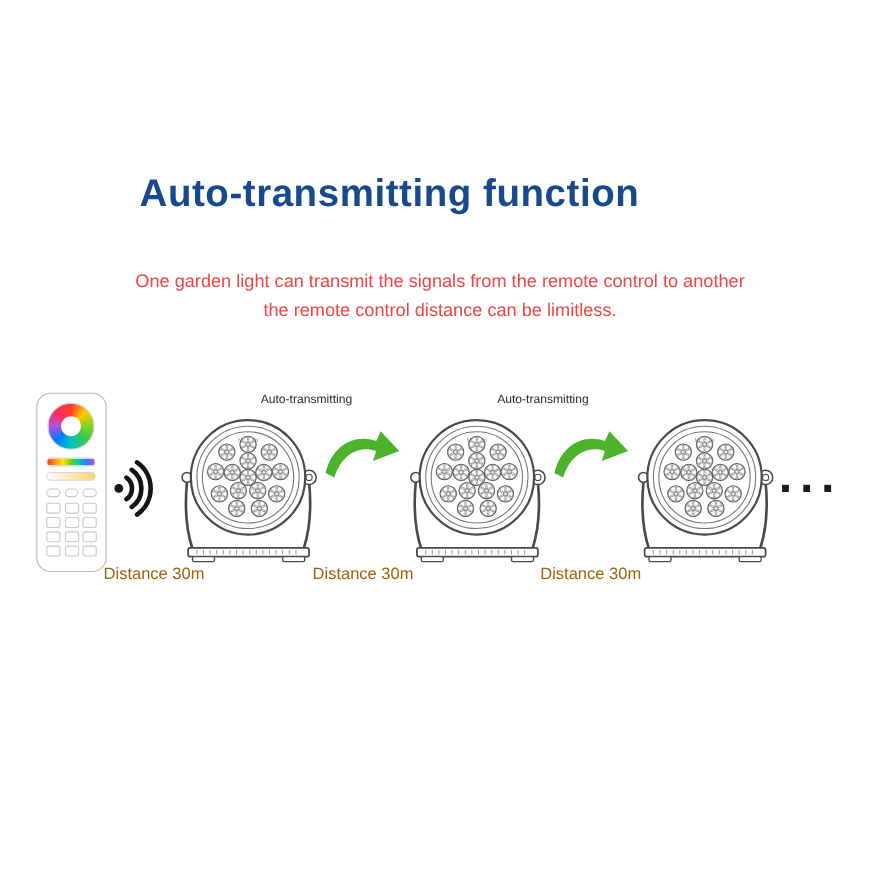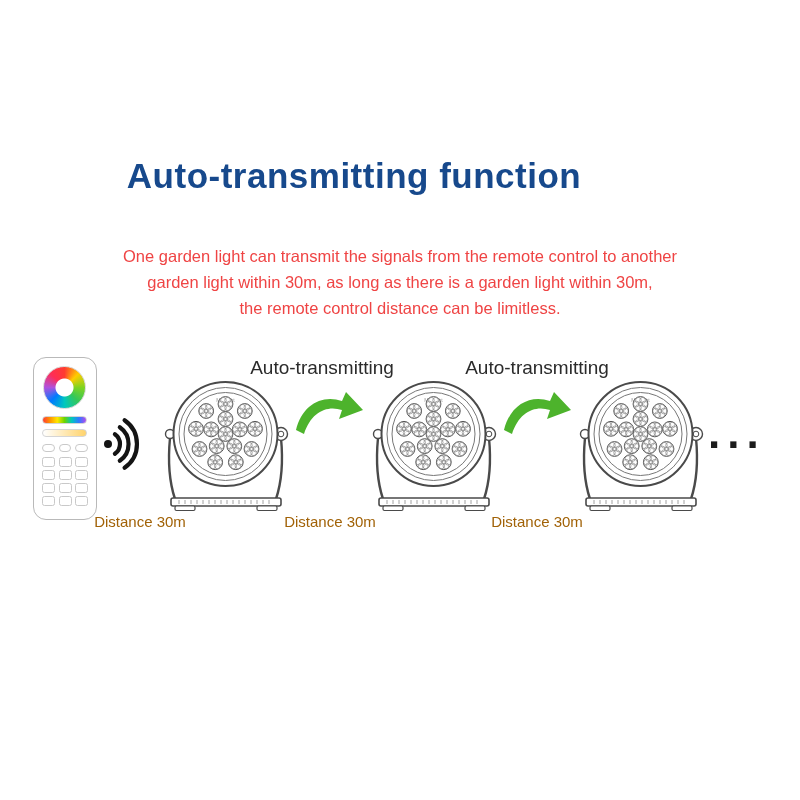--- a/index.html
+++ b/index.html
@@ -46,22 +46,22 @@
   
   .signal{position:absolute;left:101px;top:415px;}
   .light{position:absolute;width:128px;height:145px;}
   .light.l1{left:162px;top:372px;}
   .light.l2{left:370px;top:372px;}
   .light.l3{left:577px;top:372px;}
   .green-arrow{position:absolute;width:74px;height:52px;}
   .green-arrow.a1{left:292px;top:389px;}
   .green-arrow.a2{left:500px;top:389px;}
   .arrow-label{
-    position:absolute;top:357px;width:170px;text-align:center;
-    font-size:19px;color:#2b2b2b;
+    position:absolute;top:357px;width:170px;text-align:left;
+    font-size:11px;color:#2b2b2b;
   }
   .arrow-label.t1{left:237px;}
   .arrow-label.t2{left:452px;}
   .distance{
     position:absolute;top:513px;width:150px;text-align:center;
     font-size:15px;color:#a16207;
   }
   .distance.d1{left:65px;}
   .distance.d2{left:255px;}
   .distance.d3{left:462px;}
@@ -123,21 +123,20 @@
     </g>
   </defs>
 </svg>
 
 <div class="page">
 
   <h1 class="title">Auto-transmitting function</h1>
 
   <p class="desc">
     <span>One garden light can transmit the signals from the remote control to another</span>
-    <span>garden light within 30m, as long as there is a garden light within 30m,</span>
     <span>the remote control distance can be limitless.</span>
   </p>
 
   <div class="remote">
     <div class="wheel"></div>
     <div class="strip rainbow"></div>
     <div class="strip cct"></div>
     <div class="pill-row">
       <div class="pill"></div>
       <div class="pill"></div>

